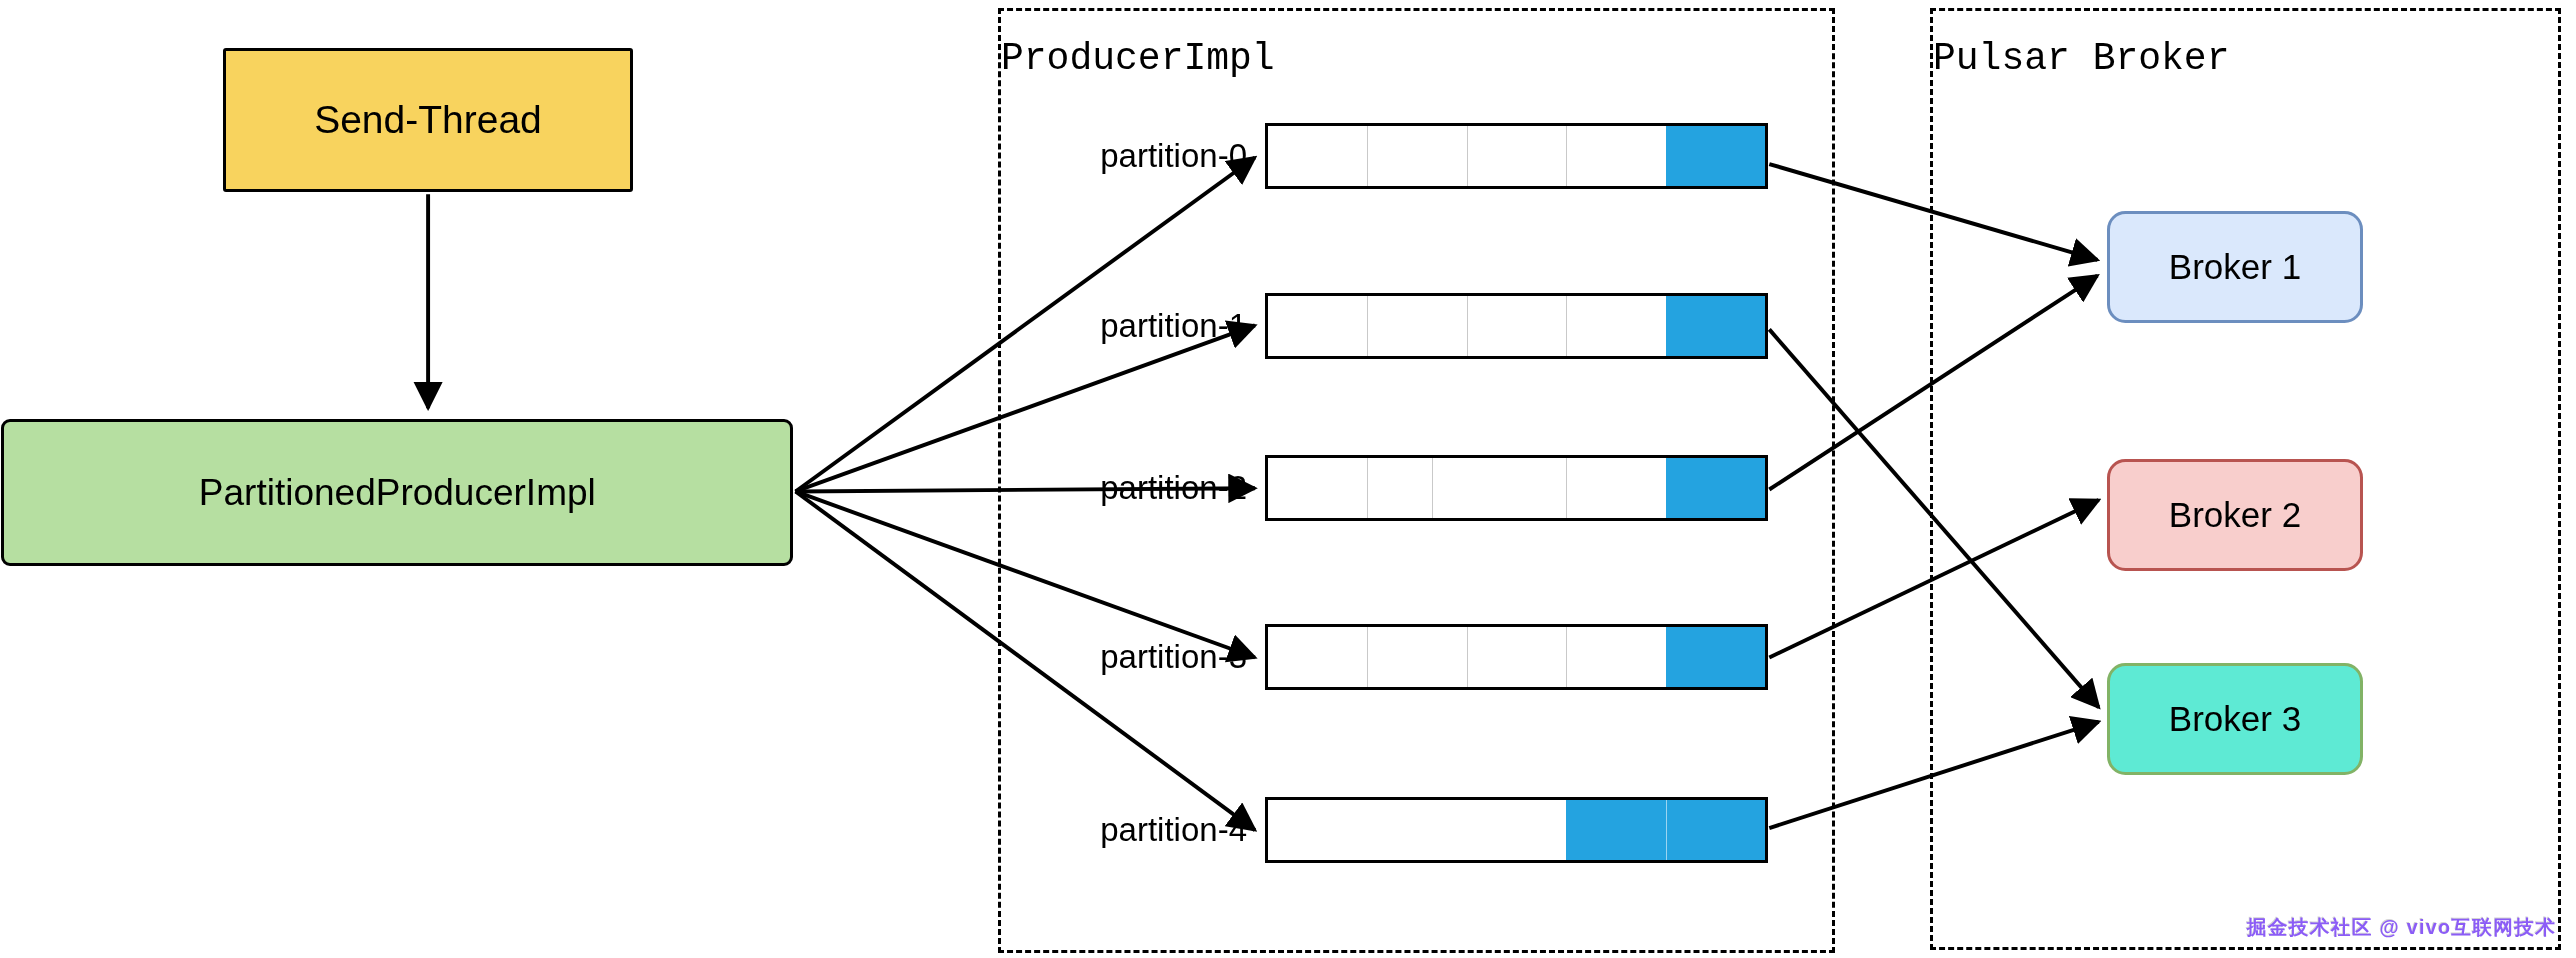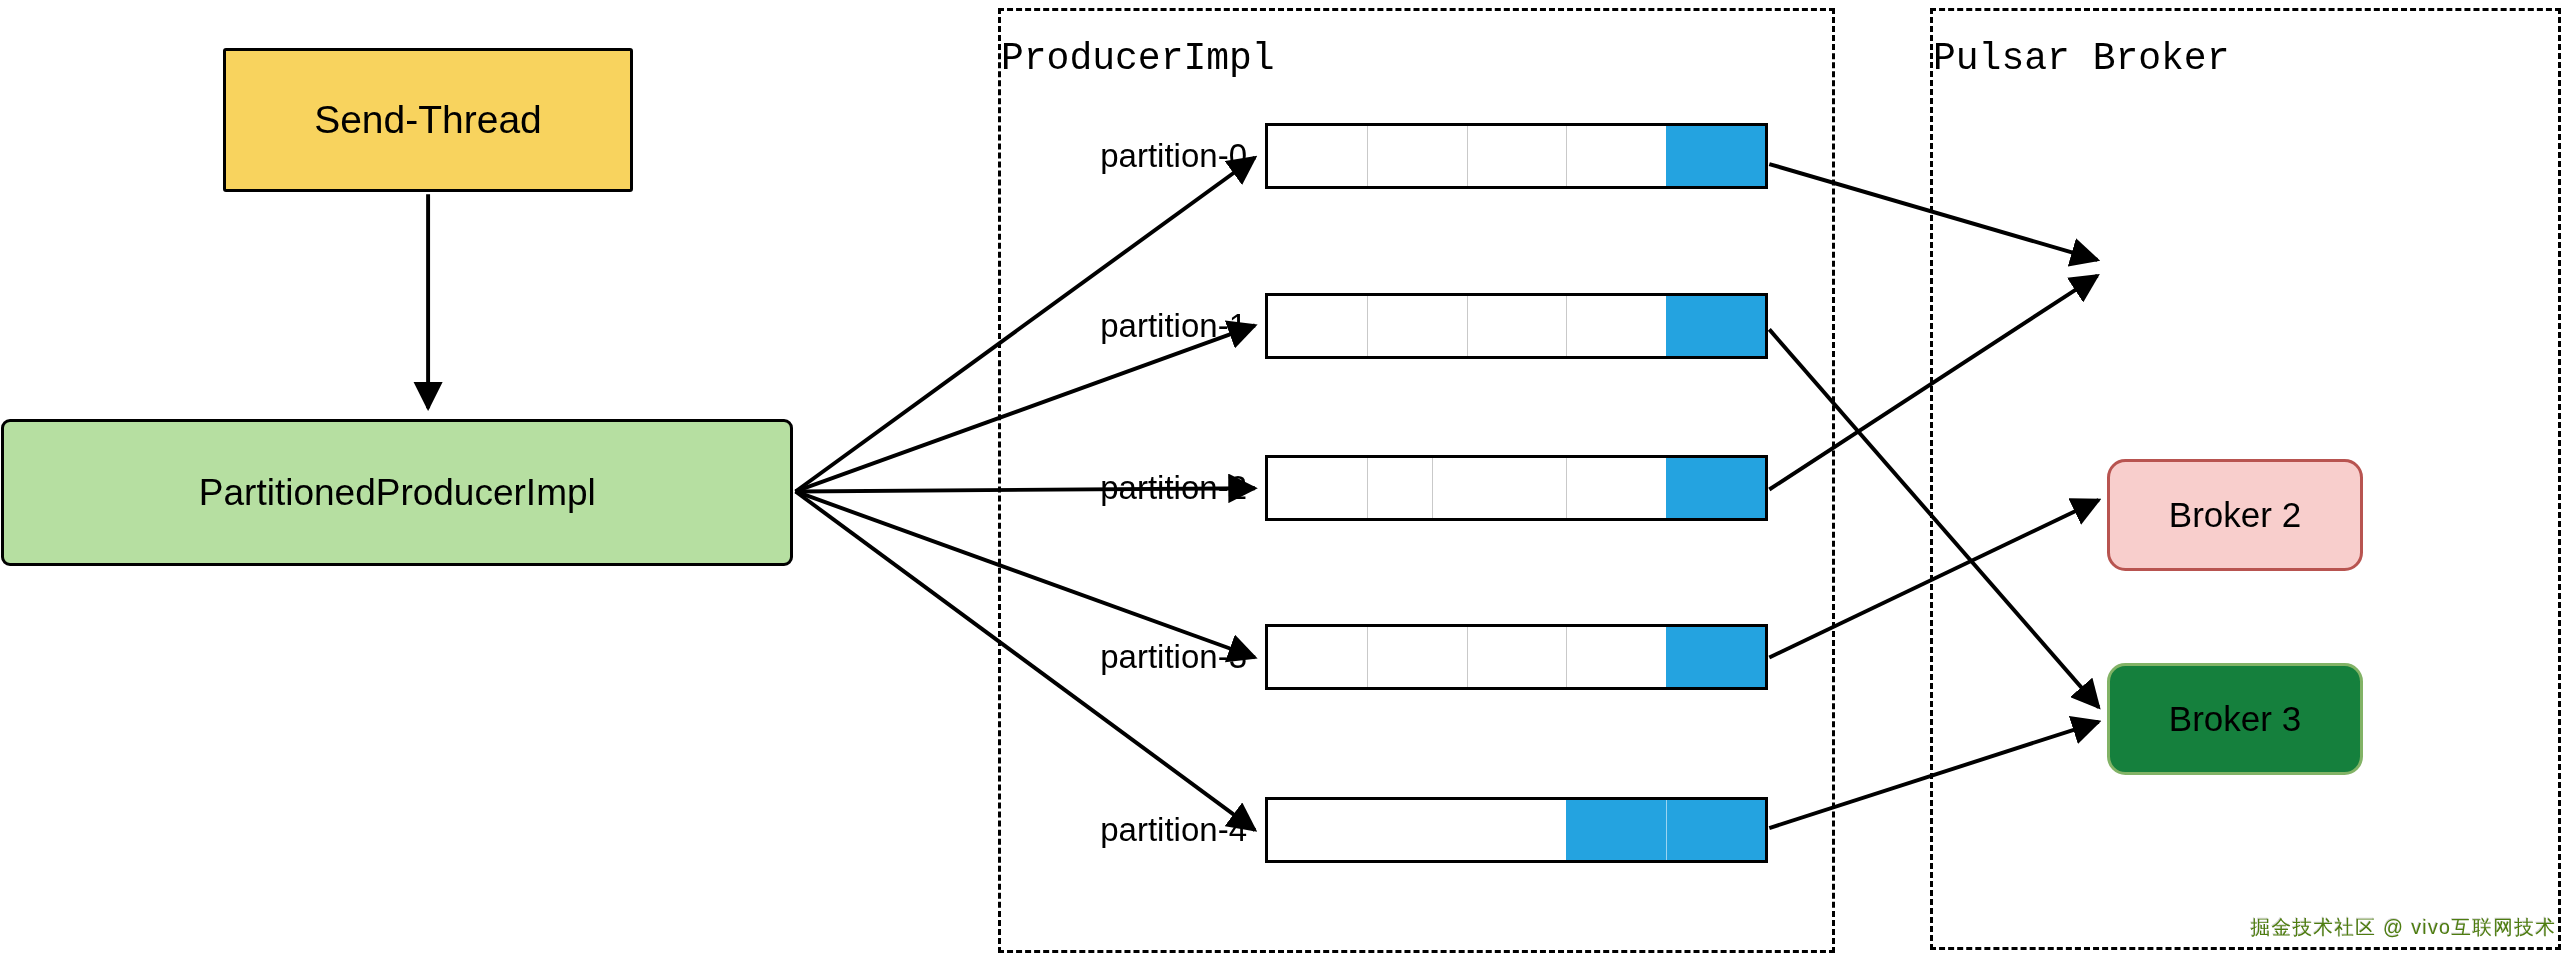--- a/index.html
+++ b/index.html
@@ -43,21 +43,21 @@
   .broker{
     position:absolute;left:2107px;width:256px;height:112px;border-radius:18.4px;
     border:3.3px solid #888;background:#eee;display:flex;align-items:center;justify-content:center;
     font-size:35px;box-sizing:border-box;
   }
   #broker-1{top:211px;}
   #broker-2{top:438px;}
   #broker-3{top:663px;}
   #watermark{
     position:absolute;right:19.7px;top:914px;font-size:19.7px;letter-spacing:1.3px;
-    color:#4d7c0f;text-shadow:0.7px 0.7px 0 #ffffff,-0.7px -0.7px 0 #d4d4d4;white-space:nowrap;
+    color:#8b5cf6;text-shadow:0.7px 0.7px 0 #ffffff,-0.7px -0.7px 0 #d4d4d4;white-space:nowrap;font-weight:bold;
   }
 </style>
 </head>
 <body>
 
 <div id="canvas">
 
   <svg id="edges" viewBox="0 0 3925 1460" xmlns="http://www.w3.org/2000/svg">
     <defs>
       <marker id="arrow" viewBox="0 0 10 10" refX="9" refY="5" markerWidth="7.5" markerHeight="7.5" orient="auto-start-reverse" markerUnits="strokeWidth">
@@ -137,22 +137,25 @@
   </div>
   <div class="partition-row">
     <div class="partition-label" style="top:797px">partition-4</div>
     <div class="queue" style="top:797px">
         <div class="cell" style="width: 60%;"></div>
         <div class="cell filled" style="width: 20%;"></div>
         <div class="cell filled" style="width: 20%;"></div>
       </div>
   </div>
 
+  <div id="broker-1" class="broker" style="background: rgb(218, 232, 252); border-color: rgb(108, 142, 191);">
+    <span>Broker 1</span>
+  </div>
   <div id="broker-2" class="broker" style="background: rgb(248, 206, 204); border-color: rgb(184, 84, 80); margin-top: 21px;">
     <span>Broker 2</span>
   </div>
-  <div id="broker-3" class="broker" style="background: #15803d; border-color: rgb(130, 179, 102);">
+  <div id="broker-3" class="broker" style="background: #5eead4; border-color: rgb(130, 179, 102);">
     <span>Broker 3</span>
   </div>
 
   <div id="watermark">掘金技术社区 @ vivo互联网技术</div>
 </div>
 
 
 </body></html>

